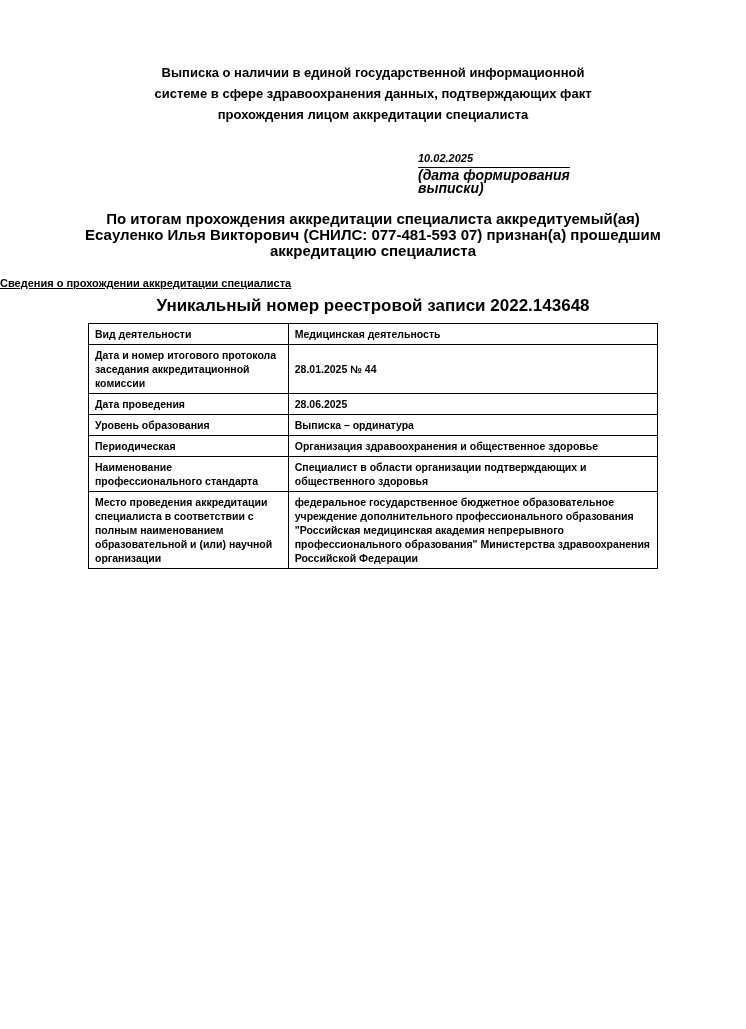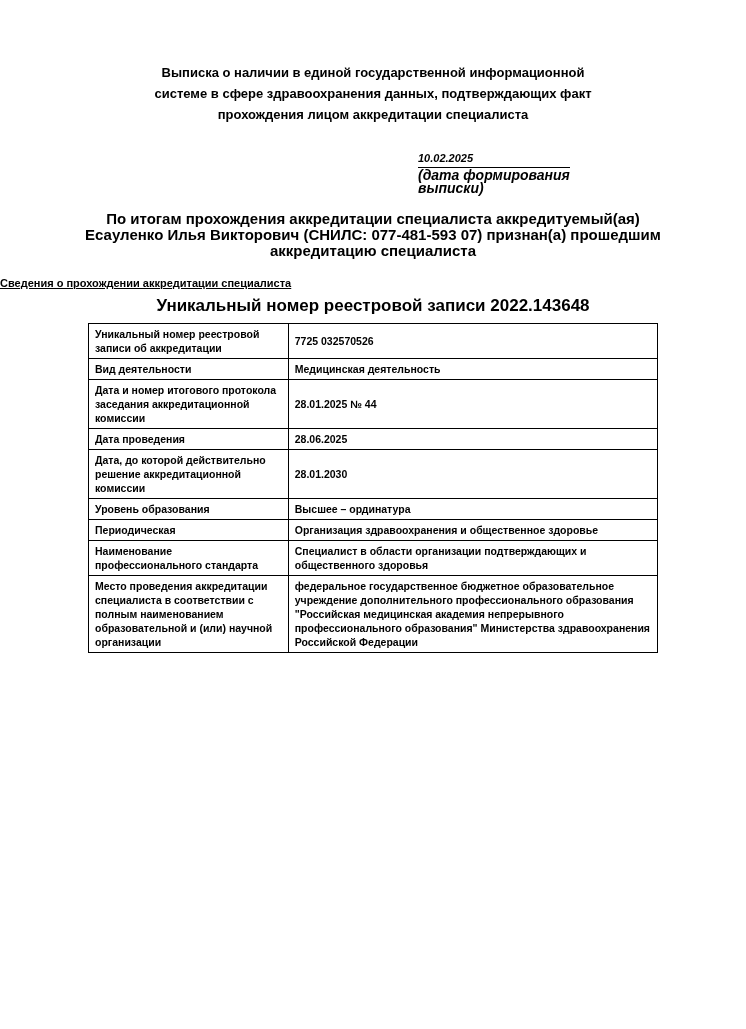--- a/index.html
+++ b/index.html
@@ -94,42 +94,34 @@
 
   <div class="intro-paragraph">По итогам прохождения аккредитации специалиста аккредитуемый(ая) Есауленко Илья Викторович (СНИЛС: 077-481-593 07) признан(а) прошедшим аккредитацию специалиста</div>
 
   <div class="section-heading">Сведения о прохождении аккредитации специалиста</div>
 
   <div class="registry-heading">Уникальный номер реестровой записи 2022.143648</div>
 
   <table class="accreditation-table">
     <tbody>
         <tr>
-          <td class="label-cell">Уникальный номер реестровой записи об аккредитации</td>
-          <td class="value-cell">7725 032570526</td>
-        </tr>
-        <tr>
           <td class="label-cell">Вид деятельности</td>
           <td class="value-cell">Медицинская деятельность</td>
         </tr>
         <tr>
           <td class="label-cell">Дата и номер итогового протокола заседания аккредитационной комиссии</td>
           <td class="value-cell">28.01.2025 № 44</td>
         </tr>
         <tr>
           <td class="label-cell">Дата проведения</td>
           <td class="value-cell">28.06.2025</td>
         </tr>
         <tr>
-          <td class="label-cell">Дата, до которой действительно решение аккредитационной комиссии</td>
-          <td class="value-cell">28.01.2030</td>
-        </tr>
-        <tr>
           <td class="label-cell">Уровень образования</td>
-          <td class="value-cell">Высшее – ординатура</td>
+          <td class="value-cell">Выписка – ординатура</td>
         </tr>
         <tr>
           <td class="label-cell">Периодическая</td>
           <td class="value-cell">Организация здравоохранения и общественное здоровье</td>
         </tr>
         <tr>
           <td class="label-cell">Наименование профессионального стандарта</td>
           <td class="value-cell">Специалист в области организации подтверждающих и общественного здоровья</td>
         </tr>
         <tr>

